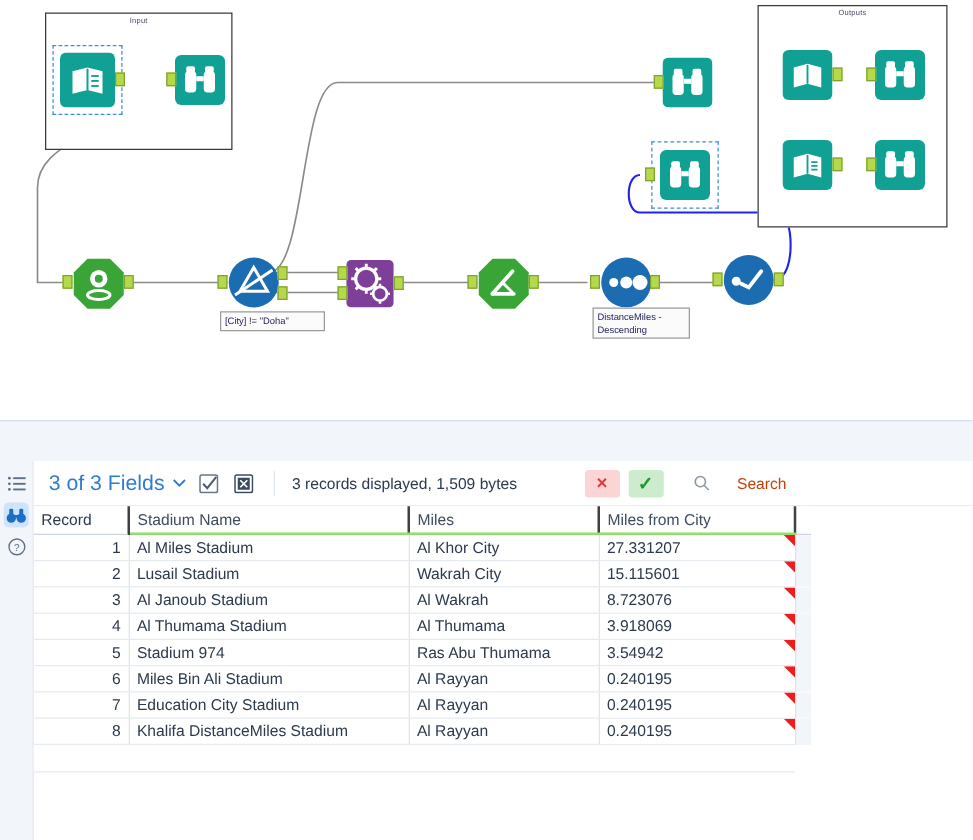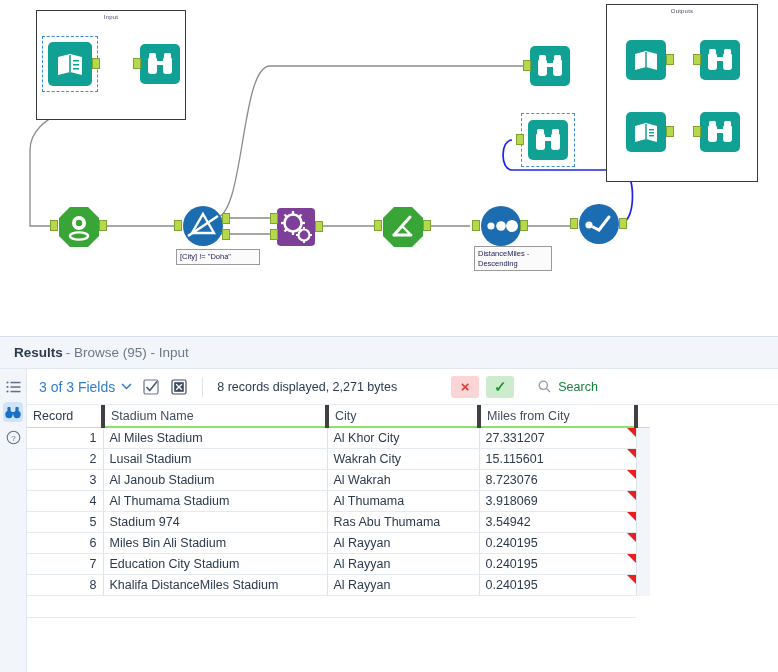--- a/index.html
+++ b/index.html
@@ -98,54 +98,54 @@
   }
 
   #toolbar {
     position: relative;
     height: 36px;
     background: #ffffff;
     display: flex; align-items: center;
     border-bottom: 1px solid #e8edf3;
   }
   .tb-fields {
-    color: #2e7dd1; font-size: 14px; margin-left: 12px;
+    color: #2e7dd1; font-size: 17px; margin-left: 12px;
     display: flex; align-items: center; gap: 6px; cursor: pointer;
   }
   .tb-icon-btn {
     width: 19px; height: 19px; margin-left: 9px;
     display: flex; align-items: center; justify-content: center;
     color: #5a6a7d;
   }
   .tb-sep { width:1px; height:20px; background:#dde4ec; margin-left:14px; }
   .tb-records { margin-left: 14px; font-size: 12.5px; color: #2b3a4d; }
   .tb-x, .tb-check {
     width: 28px; height: 22px; border-radius: 3px;
     display:flex; align-items:center; justify-content:center;
     font-size: 15px; font-weight: bold;
   }
   .tb-x { background: #fbd5d5; color: #e23b3b; }
   .tb-check { background: #cdeccd; color: #1f9a2e; margin-left: 7px; }
   .tb-search {
-    margin-left: 24px; display:flex; align-items:center; gap:7px;
-    color: #15803d; font-size: 12.5px;
+    margin-left: 24px; display:flex; align-items:center; gap:22px;
+    color: #c2410c; font-size: 12.5px;
   }
 
   
   #grid { position: relative; width: 100%; }
   table.rtable { border-collapse: collapse; table-layout: fixed; }
   table.rtable th {
     background: #ffffff;
     color: #3e4c5e;
     font-weight: normal;
     font-size: 12.5px;
     text-align: left;
     padding: 3px 6px;
     height: 22px;
-    border-right: 4px solid #404040;
+    border-right: 2px solid #404040;
     border-bottom: 2px solid #8fe06a;
     white-space: nowrap;
   }
   table.rtable th.rec-head {
     border-bottom: 1px solid #ccd5e0;
     color: #2b3a4d;
   }
   table.rtable td {
     font-size: 12.5px;
     color: #2b3a4d;
@@ -386,24 +386,20 @@
       <circle cx="11" cy="22" r="3.6" fill="#ffffff"></circle>
       <path d="M15,24 L21,27 L31,14" stroke="#ffffff" stroke-width="3" fill="none" stroke-linecap="round"></path>
     </svg>
     <div class="plug" style="left:41px; top:15px;"></div>
   </div>
 
 </div>
 
 <div id="results">
 
-  <div id="results-title">
-    <span class="t-strong">Results</span>
-    <span class="t-rest">- Browse (95) - Input</span>
-  </div>
 
   <div id="left-rail">
     <div class="rail-icon" style="top:8px;">
       <svg width="15" height="15" viewBox="0 0 15 15">
         <g fill="currentColor">
           <circle cx="1.5" cy="2.5" r="1.1"></circle>
             <rect x="4.5" y="1.8" width="10" height="1.5"></rect>
           <circle cx="1.5" cy="7" r="1.1"></circle>
             <rect x="4.5" y="6.3" width="10" height="1.5"></rect>
           <circle cx="1.5" cy="11.5" r="1.1"></circle>
@@ -446,21 +442,21 @@
         </svg>
       </div>
       <div class="tb-icon-btn">
         <svg width="16" height="16" viewBox="0 0 16 16">
           <rect x="1" y="1" width="14" height="14" rx="1.5" fill="none" stroke="#3c4b60" stroke-width="1.2"></rect>
           <rect x="3.2" y="3.2" width="9.6" height="9.6" fill="#3c4b60"></rect>
           <path d="M5.2,5.2 L10.8,10.8 M10.8,5.2 L5.2,10.8" stroke="#ffffff" stroke-width="1.4"></path>
         </svg>
       </div>
       <div class="tb-sep"></div>
-      <div class="tb-records">8 records displayed, 2,271 bytes</div>
+      <div class="tb-records">3 records displayed, 1,509 bytes</div>
 
       <div style="display:flex; align-items:center; margin-left:54px;">
         <div class="tb-x">×</div>
         <div class="tb-check">✓</div>
       </div>
 
       <div class="tb-search">
         <svg width="13" height="13" viewBox="0 0 13 13">
           <circle cx="5.3" cy="5.3" r="4.1" fill="none" stroke="#8b97a6" stroke-width="1.3"></circle>
           <line x1="8.4" y1="8.4" x2="12" y2="12" stroke="#8b97a6" stroke-width="1.3"></line>
@@ -475,21 +471,21 @@
           <col style="width:76px">
             <col style="width:224px">
           <col style="width:152px">
             <col style="width:157px">
             <col>
         </colgroup>
         <thead>
           <tr>
             <th class="rec-head">Record</th>
             <th>Stadium Name</th>
-            <th>City</th>
+            <th>Miles</th>
             <th>Miles from City</th>
             <th class="rec-head" style="border-right:none;"></th>
           </tr>
         </thead>
         <tbody>
           <tr>
             <td class="num">1</td>
             <td>Al Miles Stadium</td>
             <td>Al Khor City</td>
             <td class="last-col">

